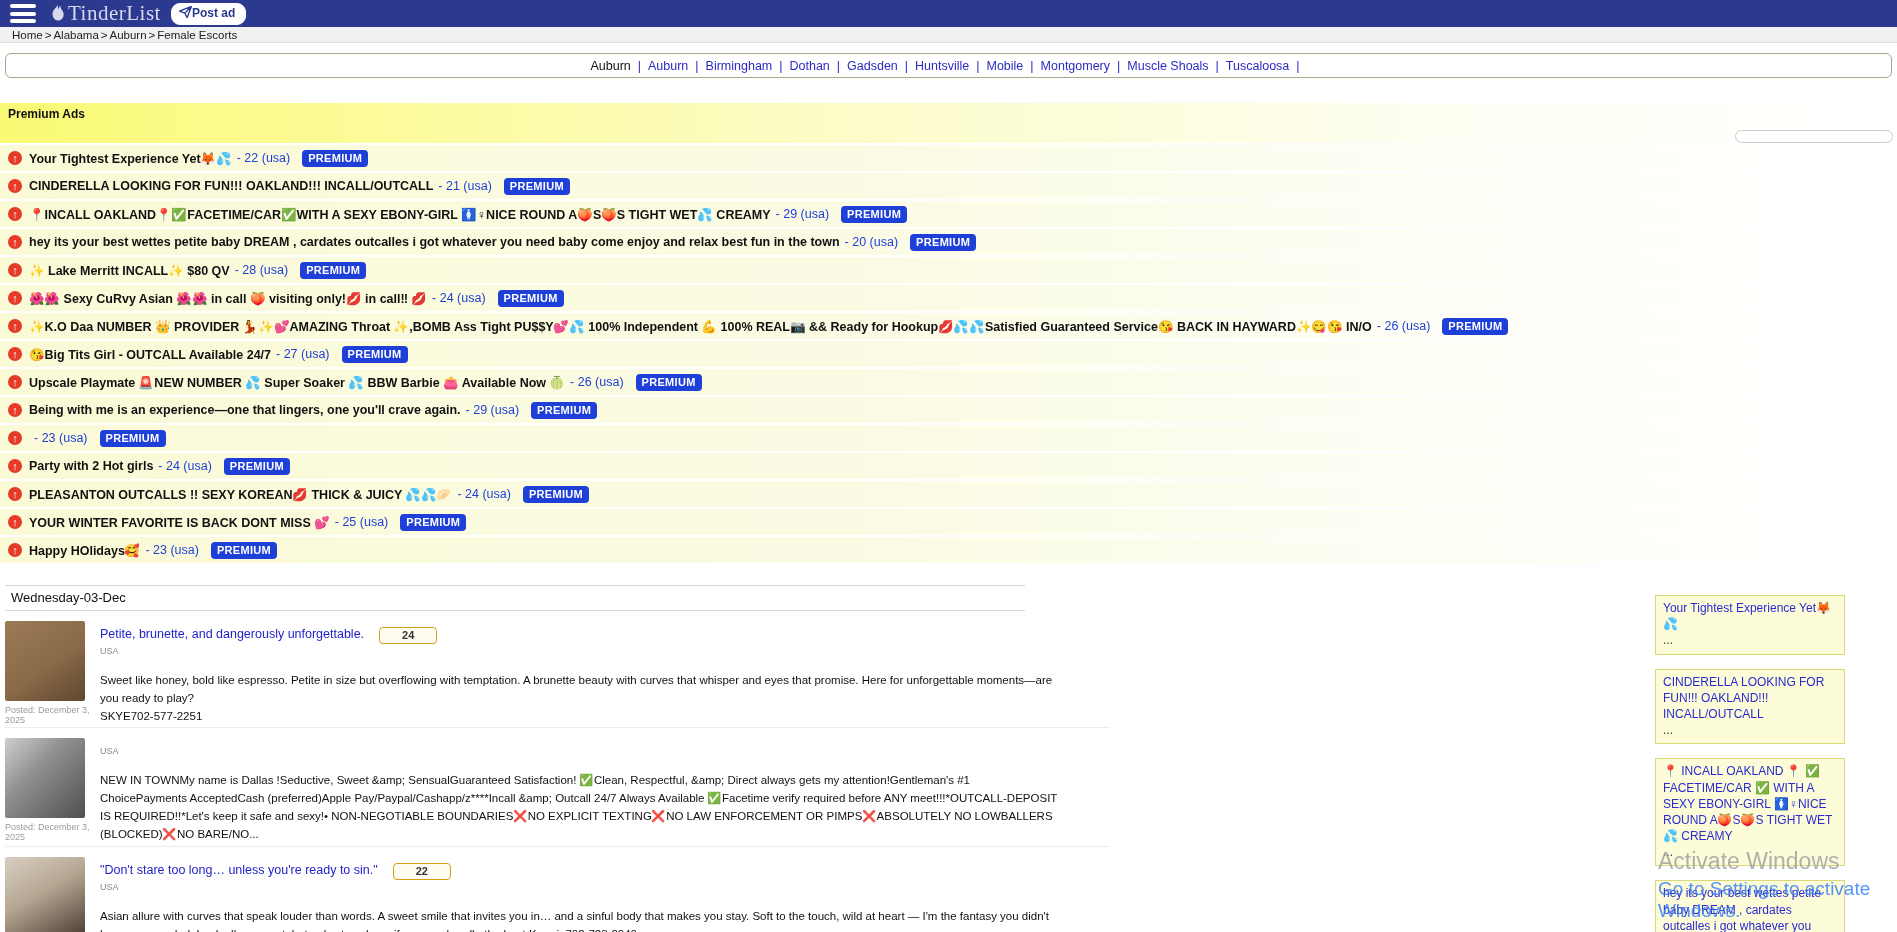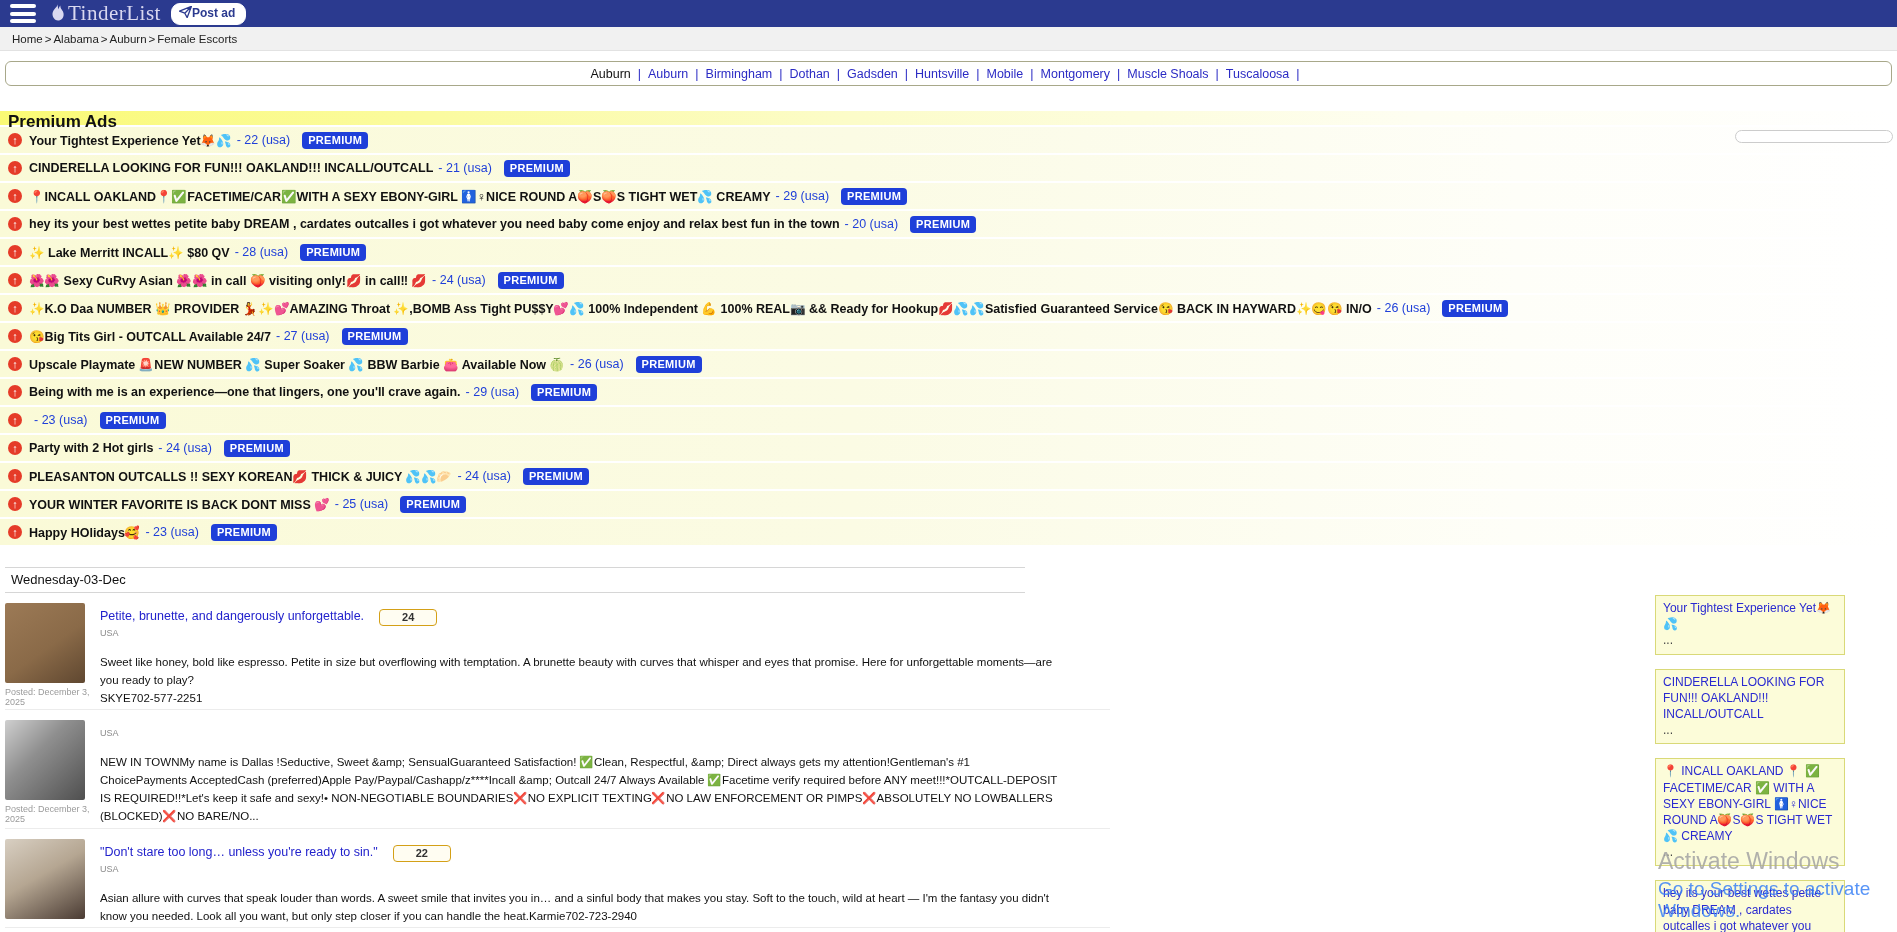--- a/index.html
+++ b/index.html
@@ -11,35 +11,35 @@
   .menu-btn { width:26px; height:19px; display:flex; flex-direction:column; justify-content:space-between; cursor:pointer; margin-right:14px; }
   .menu-btn span { display:block; height:4px; background:#fff; border-radius:2px; }
   .brand { display:flex; align-items:center; color:#d9d8f0; }
   .brand svg { margin-right:2px; }
   .brand-name { font-family:"Liberation Serif", serif; font-size:21px; letter-spacing:.5px; color:#d9d8f0; }
   .postad { margin-left:10px; background:#ffffff; border:1px solid #fff; border-radius:9px;
             color:#2b3a8f; font-size:12px; font-weight:bold; padding:2px 10px 3px 7px;
             display:flex; align-items:center; cursor:pointer; }
 
   
-  .crumbbar { height:24px; background:#f1f1f1; border-bottom:1px solid #e2e2e2;
+  .crumbbar { height:16px; background:#f1f1f1; border-bottom:1px solid #e2e2e2;
               display:flex; align-items:center; padding:0 12px; font-size:11.5px; color:#222; }
   .crumbbar .crumb { cursor:pointer; }
   .crumbbar .csep { margin:0 2px; color:#222; }
 
   
   .citybox { margin:10px 5px 0 5px; border:1px solid #a8a88a; border-radius:6px; height:25px;
              display:flex; align-items:center; justify-content:center; font-size:12.5px; }
   .citybox .city { color:#2b2bc4; cursor:pointer; }
   .citybox .city.current { color:#111; cursor:default; }
   .citybox .nsep { color:#2b2bc4; margin:0 7px; }
 
   
   .premium { margin-top:25px; }
-  .phead { height:14px; line-height:22px; padding-left:8px; font-size:17px; font-weight:bold; color:#111;
+  .phead { height:40px; line-height:22px; padding-left:8px; font-size:12px; font-weight:bold; color:#111;
            background:linear-gradient(to right,#fafa75 0%,#fcfcc9 45%,#fefef2 75%,#fff 100%); }
   .prow { height:26px; margin-top:2px; display:flex; align-items:center; padding-left:8px;
           background:linear-gradient(to right,#fafad7 0%,#fbfbe4 45%,#fefef8 80%,#fff 100%);
           white-space:nowrap; }
   .uparrow { flex:0 0 auto; width:14px; height:14px; border-radius:50%; background:#e53b28; color:#fff;
              font-size:11px; font-weight:bold; line-height:14px; text-align:center; margin-right:7px; }
   .ptitle { font-size:12.5px; font-weight:bold; color:#111; cursor:pointer; }
   .pmeta { font-size:12.5px; font-weight:normal; color:#1f3fd9; margin-left:5px; }
   .pbadge { background:#1f3fd9; color:#fff; font-size:11px; font-weight:bold; letter-spacing:.3px;
             padding:2px 6px 3px; border-radius:4px; margin-left:12px; }

